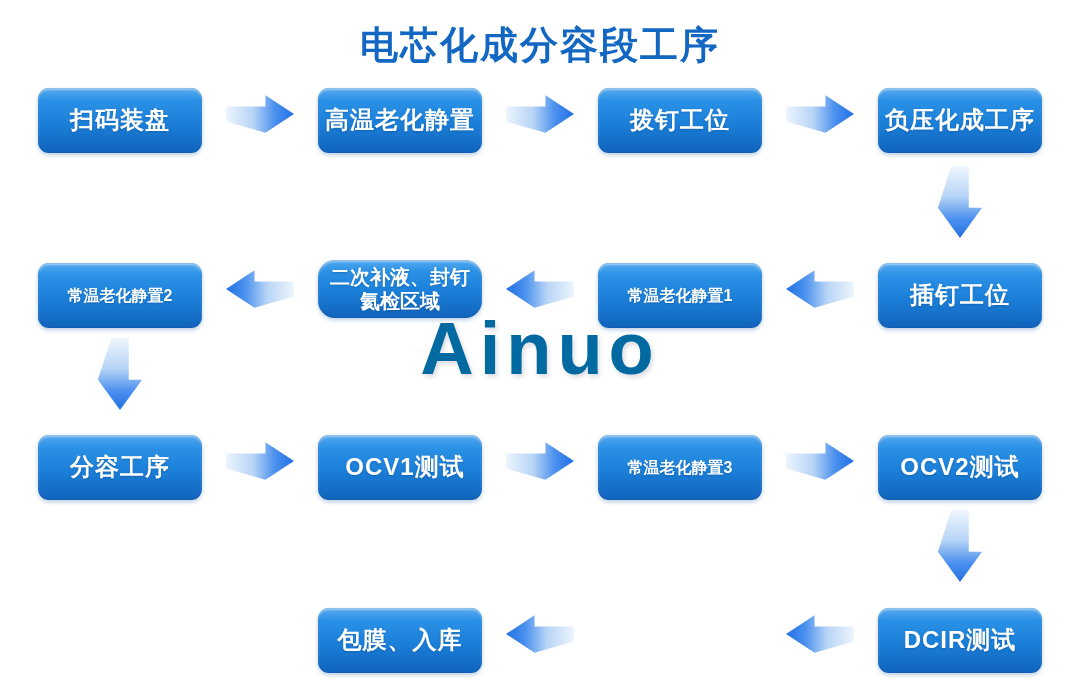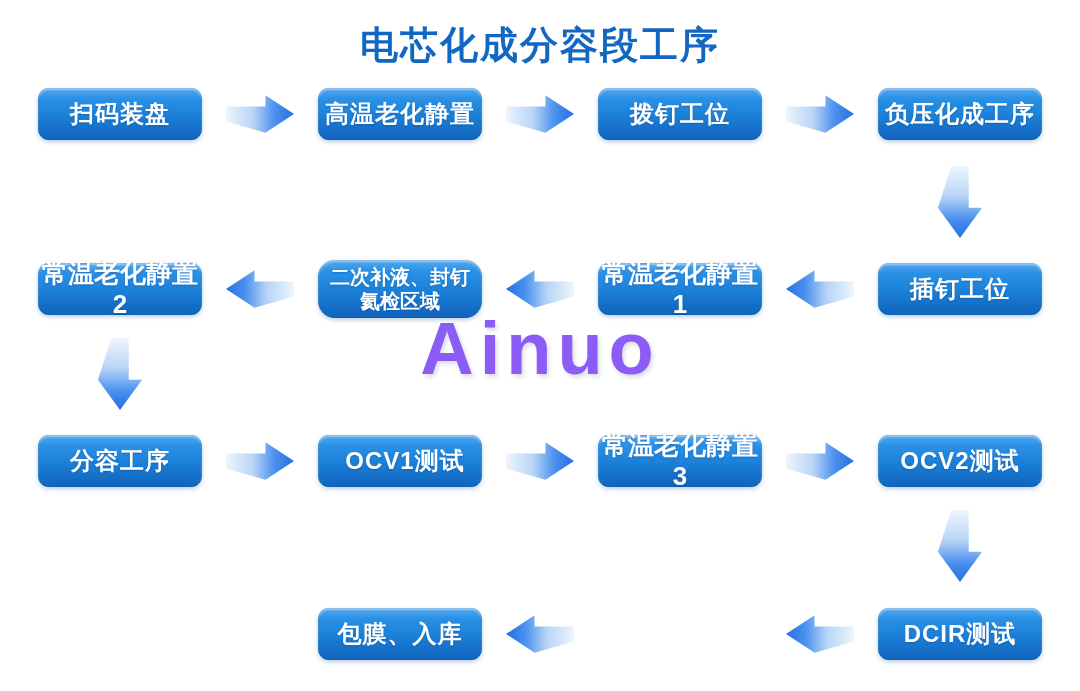--- a/index.html
+++ b/index.html
@@ -9,37 +9,37 @@
     background:#ffffff; overflow:hidden;
   }
   .title {
     position:absolute; top:20px; left:0; right:0;
     text-align:center; font-size:38px; font-weight:bold;
     color:#1267c2; letter-spacing:2px;
   }
   .watermark {
     position:absolute; top:306px; left:0; right:0;
     text-align:center; font-size:74px; font-weight:800;
-    color:#8b5cf6; letter-spacing:6px;
+    color:#0369a1; letter-spacing:6px;
     text-shadow:2px 3px 4px rgba(198,203,212,0.65);
     pointer-events:none;
   }
   .node {
-    position:absolute; width:164px; height:52px;
+    position:absolute; width:164px; height:65px;
     display:flex; flex-direction:column; align-items:center; justify-content:center;
     border-radius:11px;
     background:linear-gradient(180deg, #55a9ef 0%, #2a91e6 20%, #1b7fd8 55%, #1063bb 100%);
     box-shadow: inset 0 2px 2px rgba(255,255,255,0.45),
                 inset 0 0 0 1px rgba(12,88,165,0.35),
                 0 2px 4px rgba(20,90,165,0.30);
     color:#ffffff; font-weight:bold; font-size:24px;
     text-shadow:0 1px 2px rgba(8,60,120,0.35);
     letter-spacing:1px; line-height:1.2; text-align:center;
   }
-  .node--sm { font-size:26px; letter-spacing:0; }
+  .node--sm { font-size:16px; letter-spacing:0; }
   .node--tall { height:58px; font-size:20px; letter-spacing:0; }
   .arrow { position:absolute; }
   .arrow-right {
     width:68px; height:40px;
     clip-path:polygon(0% 31%, 58% 31%, 58% 3%, 100% 50%, 58% 97%, 0% 69%);
     background:linear-gradient(90deg, #eef5fd 0%, #b7d4f6 40%, #4a90ee 72%, #2470e4 100%);
   }
   .arrow-left {
     width:68px; height:40px;
     clip-path:polygon(100% 31%, 42% 31%, 42% 3%, 0% 50%, 42% 97%, 100% 69%);

